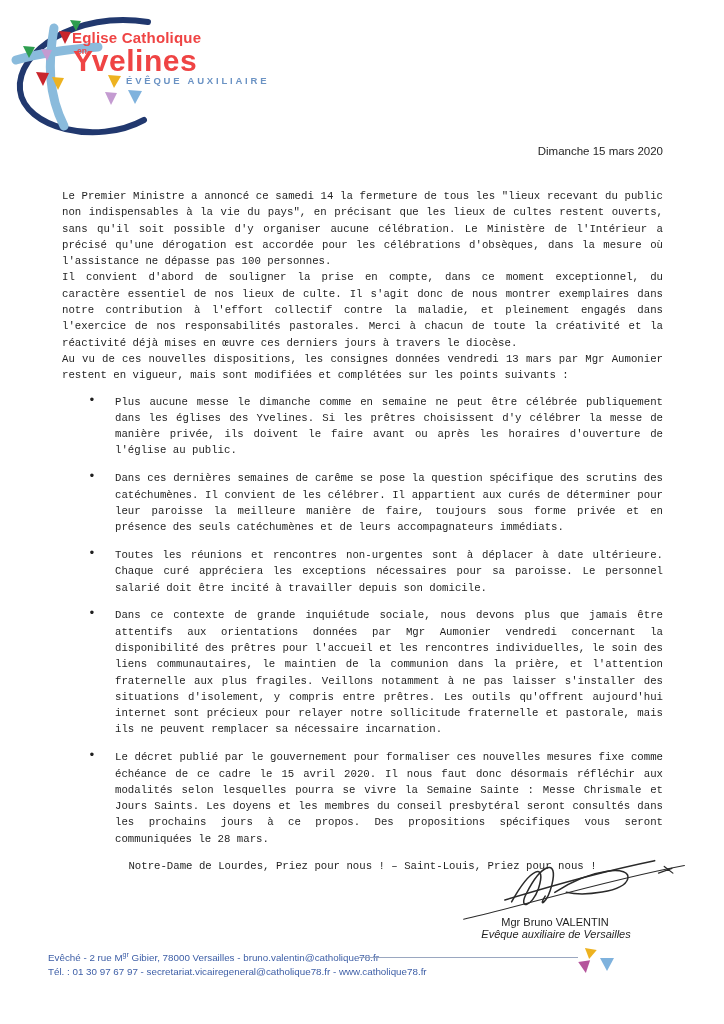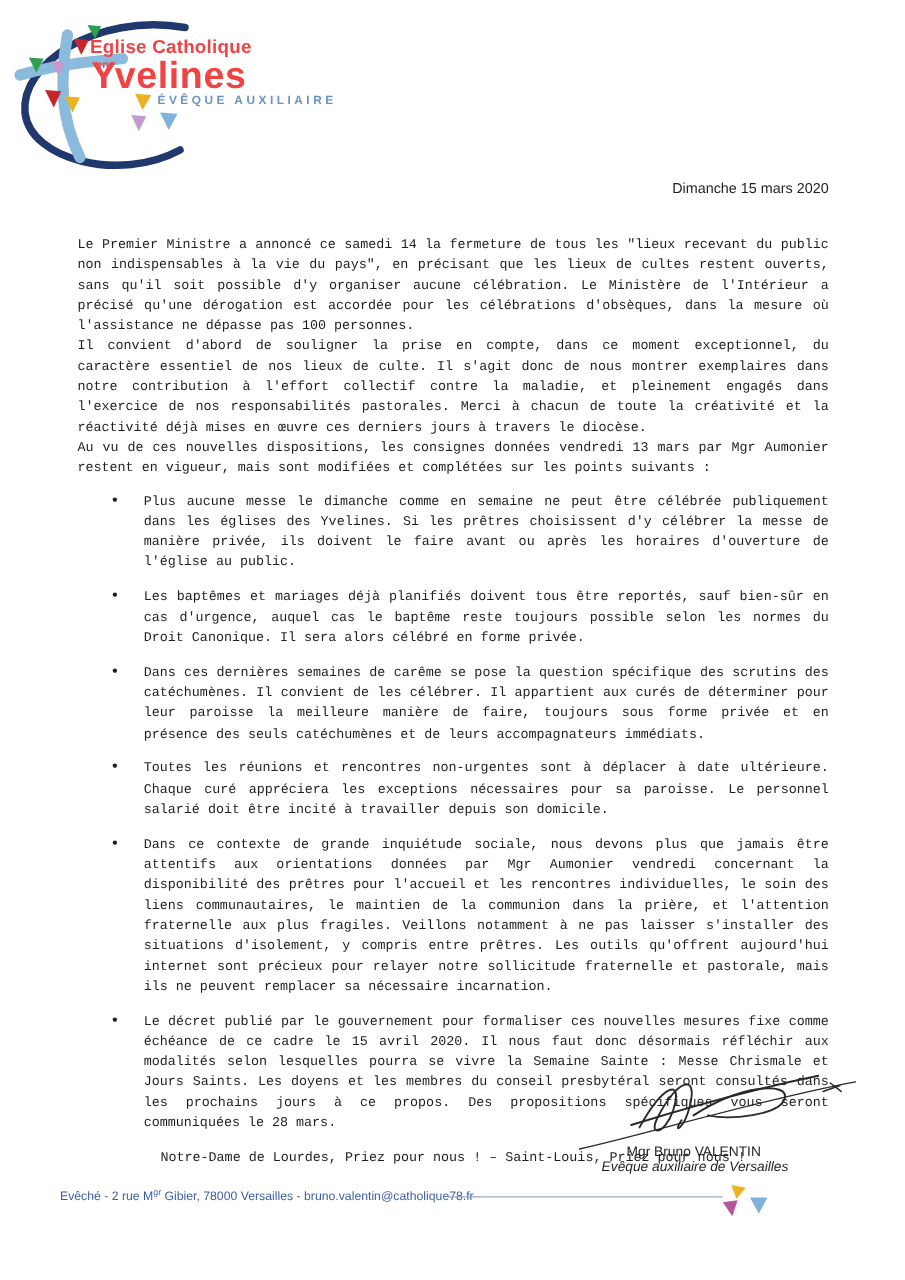--- a/index.html
+++ b/index.html
@@ -93,21 +93,20 @@
 
   <div class="date-line">Dimanche 15 mars 2020</div>
 
   <div class="letter-body">
     <p>Le Premier Ministre a annoncé ce samedi 14 la fermeture de tous les "lieux recevant du public non indispensables à la vie du pays", en précisant que les lieux de cultes restent ouverts, sans qu'il soit possible d'y organiser aucune célébration. Le Ministère de l'Intérieur a précisé qu'une dérogation est accordée pour les célébrations d'obsèques, dans la mesure où l'assistance ne dépasse pas 100 personnes.</p>
     <p>Il convient d'abord de souligner la prise en compte, dans ce moment exceptionnel, du caractère essentiel de nos lieux de culte. Il s'agit donc de nous montrer exemplaires dans notre contribution à l'effort collectif contre la maladie, et pleinement engagés dans l'exercice de nos responsabilités pastorales. Merci à chacun de toute la créativité et la réactivité déjà mises en œuvre ces derniers jours à travers le diocèse.</p>
     <p>Au vu de ces nouvelles dispositions, les consignes données vendredi 13 mars par Mgr Aumonier restent en vigueur, mais sont modifiées et complétées sur les points suivants :</p>
 
     <ul class="bullet-list">
       <li>Plus aucune messe le dimanche comme en semaine ne peut être célébrée publiquement dans les églises des Yvelines. Si les prêtres choisissent d'y célébrer la messe de manière privée, ils doivent le faire avant ou après les horaires d'ouverture de l'église au public.</li>
-      <li>Les baptêmes et mariages déjà planifiés doivent tous être reportés, sauf bien-sûr en cas d'urgence, auquel cas le baptême reste toujours possible selon les normes du Droit Canonique. Il sera alors célébré en forme privée.</li>
       <li>Dans ces dernières semaines de carême se pose la question spécifique des scrutins des catéchumènes. Il convient de les célébrer. Il appartient aux curés de déterminer pour leur paroisse la meilleure manière de faire, toujours sous forme privée et en présence des seuls catéchumènes et de leurs accompagnateurs immédiats.</li>
       <li>Toutes les réunions et rencontres non-urgentes sont à déplacer à date ultérieure. Chaque curé appréciera les exceptions nécessaires pour sa paroisse. Le personnel salarié doit être incité à travailler depuis son domicile.</li>
       <li>Dans ce contexte de grande inquiétude sociale, nous devons plus que jamais être attentifs aux orientations données par Mgr Aumonier vendredi concernant la disponibilité des prêtres pour l'accueil et les rencontres individuelles, le soin des liens communautaires, le maintien de la communion dans la prière, et l'attention fraternelle aux plus fragiles. Veillons notamment à ne pas laisser s'installer des situations d'isolement, y compris entre prêtres. Les outils qu'offrent aujourd'hui internet sont précieux pour relayer notre sollicitude fraternelle et pastorale, mais ils ne peuvent remplacer sa nécessaire incarnation.</li>
       <li>Le décret publié par le gouvernement pour formaliser ces nouvelles mesures fixe comme échéance de ce cadre le 15 avril 2020. Il nous faut donc désormais réfléchir aux modalités selon lesquelles pourra se vivre la Semaine Sainte : Messe Chrismale et Jours Saints. Les doyens et les membres du conseil presbytéral seront consultés dans les prochains jours à ce propos. Des propositions spécifiques vous seront communiquées le 28 mars.</li>
     </ul>
 
 
     <p class="prayer-line">Notre-Dame de Lourdes, Priez pour nous ! – Saint-Louis, Priez pour nous !</p>
   </div>
 
@@ -120,19 +119,20 @@
         <path d="M 48,50 C 100,34 160,18 204,9"></path>
         <path d="M 208,22 l 14,-5 m -8,-2 l 9,7" stroke-width="1.3"></path>
       </g>
     </svg>
     <div class="sig-name">Mgr Bruno VALENTIN</div>
     <div class="sig-title">Evêque auxiliaire de Versailles</div>
   </div>
 
   <div class="page-footer">
     <div><span>Evêché - 2 rue M</span><sup>gr</sup><span> Gibier, 78000 Versailles - bruno.valentin@catholique78.fr</span></div>
+    <div>Tél. : 01 30 97 67 97 - secretariat.vicairegeneral@catholique78.fr - www.catholique78.fr</div>
   </div>
   <div class="footer-rule"></div>
   <span class="tri tri-yellow"></span>
   <span class="tri tri-purple"></span>
   <span class="tri tri-blue"></span>
 
 </div>
 
 </body></html>

